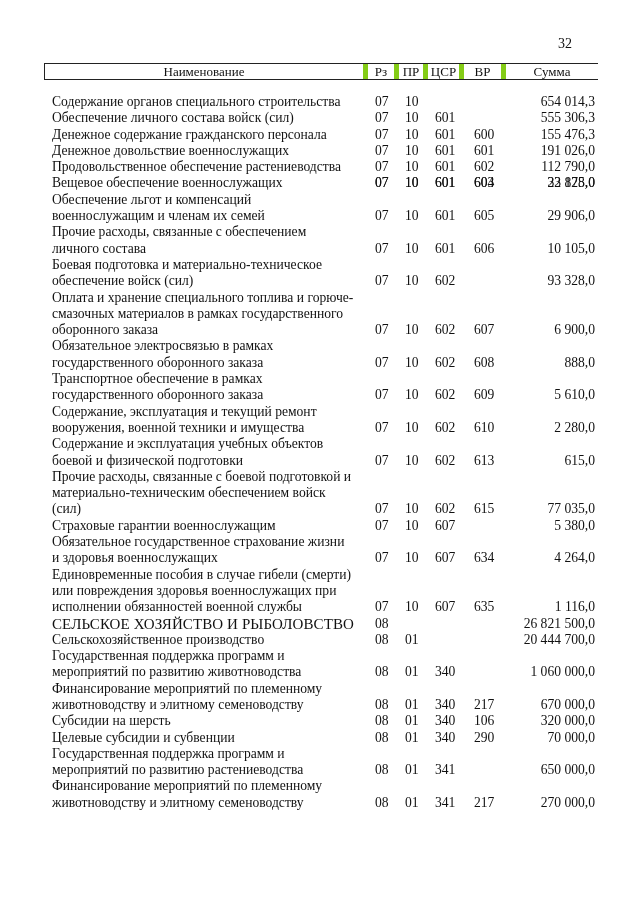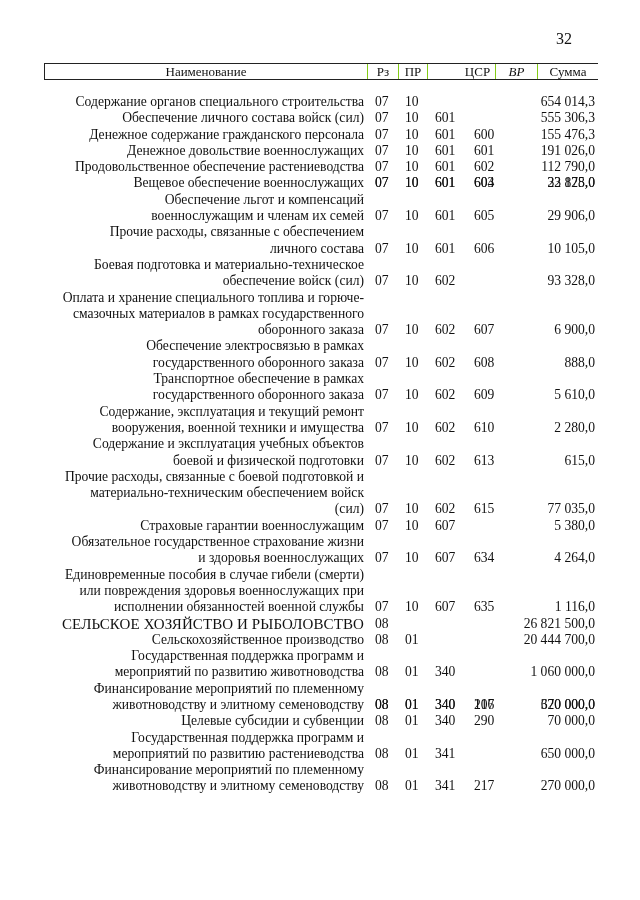--- a/index.html
+++ b/index.html
@@ -1,32 +1,32 @@
 <!DOCTYPE html>
 <html><head>
 <meta charset="utf-8">
 <style>
   html, body { margin:0; padding:0; background:#ffffff; }
   body { width:640px; height:900px; position:relative; overflow:hidden;
          font-family:"Liberation Serif", "DejaVu Serif", serif; color:#111; }
-  .page-number { position:absolute; top:30px; right:68px; font-size:16px; }
+  .page-number { position:absolute; top:36px; right:68px; font-size:14px; }
   .table-header { position:absolute; left:44px; top:63px; width:554px; height:17px;
                   border-top:1.3px solid #222; border-bottom:1.3px solid #222; border-left:1.3px solid #222;
                   display:flex; font-size:13px; box-sizing:border-box; }
-  .table-header div { height:100%; line-height:15px; text-align:center; border-right:1px solid #84cc16; box-sizing:border-box; }
+  .table-header div { height:100%; line-height:15px; text-align:center; border-right:5px solid #84cc16; box-sizing:border-box; }
   .table-header div:last-child { border-right:none; }
   .h-name { width:323px; }
   .h-rz { width:31px; }
   .h-pr { width:29px; }
-  .h-csr { width:36px;margin-left:32px; }
-  .h-vr { width:42px;font-style:italic; }
+  .h-csr { width:36px; }
+  .h-vr { width:42px; }
   .h-sum { flex:1; }
   .rows { position:absolute; left:52px; top:94px; width:546px; font-size:13.6px; }
   .row { position:relative; display:flex; align-items:flex-end; line-height:16.3px; }
-  .row .name { width:312px; white-space:pre-line;text-align:right; }
+  .row .name { width:312px; white-space:pre-line; }
   .c { position:absolute; bottom:0; }
   .c-rz { left:323px;font-family:Liberation Serif, serif; }
   .c-pr { left:353px; }
   .c-csr { left:383px; }
   .c-vr { left:422px; }
   .c-sum { right:3px; text-align:center; }
   .row.section .name { font-size:15px; letter-spacing:0.1px; }
 </style>
 </head>
 <body>
@@ -129,21 +129,21 @@
       <span class="name">Оплата и хранение специального топлива и горюче-
 смазочных материалов в рамках государственного
 оборонного заказа</span>
       <span class="c c-rz">07</span>
       <span class="c c-pr">10</span>
       <span class="c c-csr">602</span>
       <span class="c c-vr">607</span>
       <span class="c c-sum">6 900,0</span>
     </div>
     <div class="row">
-      <span class="name">Обеспечение электросвязью в рамках
+      <span class="name">Обязательное электросвязью в рамках
 государственного оборонного заказа</span>
       <span class="c c-rz">07</span>
       <span class="c c-pr">10</span>
       <span class="c c-csr">602</span>
       <span class="c c-vr">608</span>
       <span class="c c-sum">888,0</span>
     </div>
     <div class="row">
       <span class="name">Транспортное обеспечение в рамках
 государственного оборонного заказа</span>
@@ -236,20 +236,21 @@
     <div class="row">
       <span class="name">Финансирование мероприятий по племенному
 животноводству и элитному семеноводству</span>
       <span class="c c-rz">08</span>
       <span class="c c-pr">01</span>
       <span class="c c-csr">340</span>
       <span class="c c-vr">217</span>
       <span class="c c-sum">670 000,0</span>
     </div>
     <div class="row">
+      <span class="name">Субсидии на шерсть</span>
       <span class="c c-rz">08</span>
       <span class="c c-pr">01</span>
       <span class="c c-csr">340</span>
       <span class="c c-vr">106</span>
       <span class="c c-sum">320 000,0</span>
     </div>
     <div class="row">
       <span class="name">Целевые субсидии и субвенции</span>
       <span class="c c-rz">08</span>
       <span class="c c-pr">01</span>

